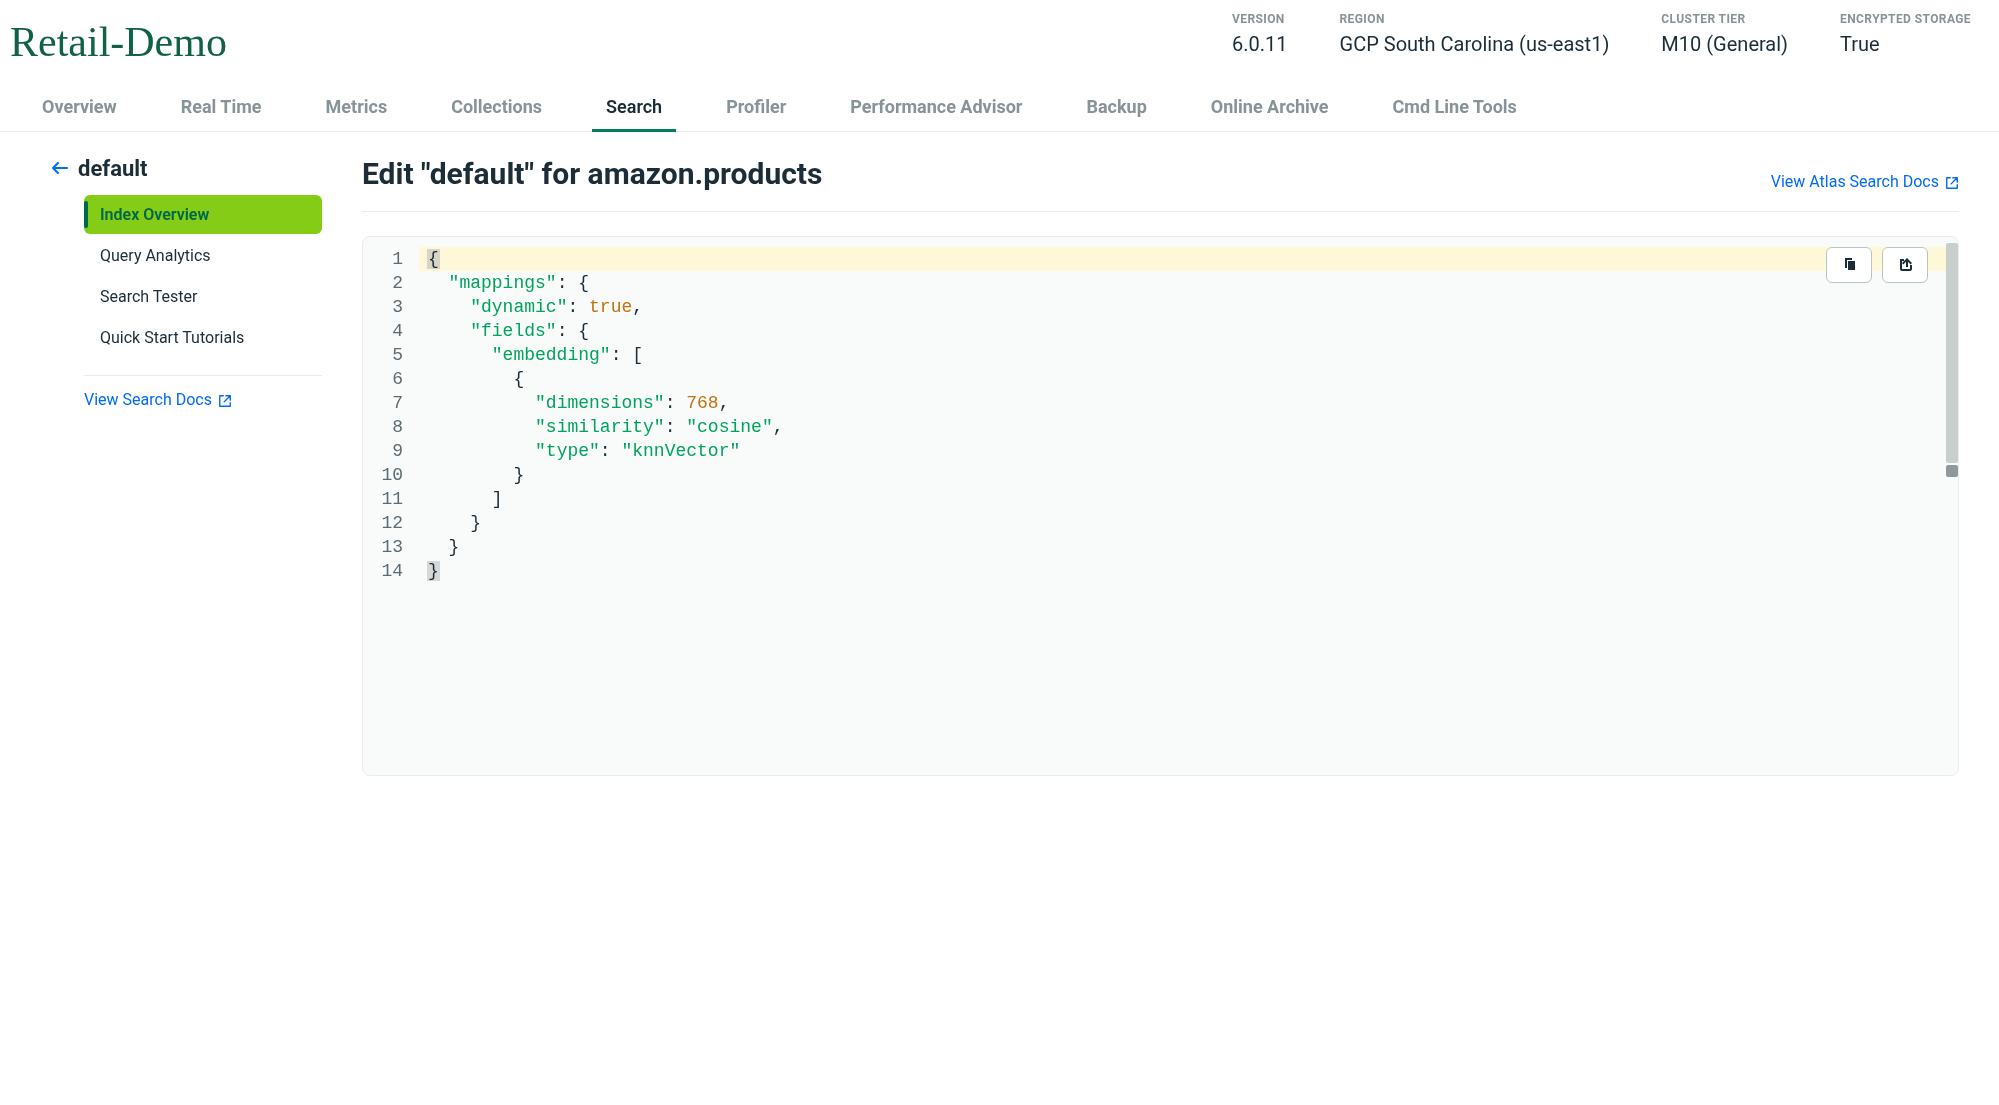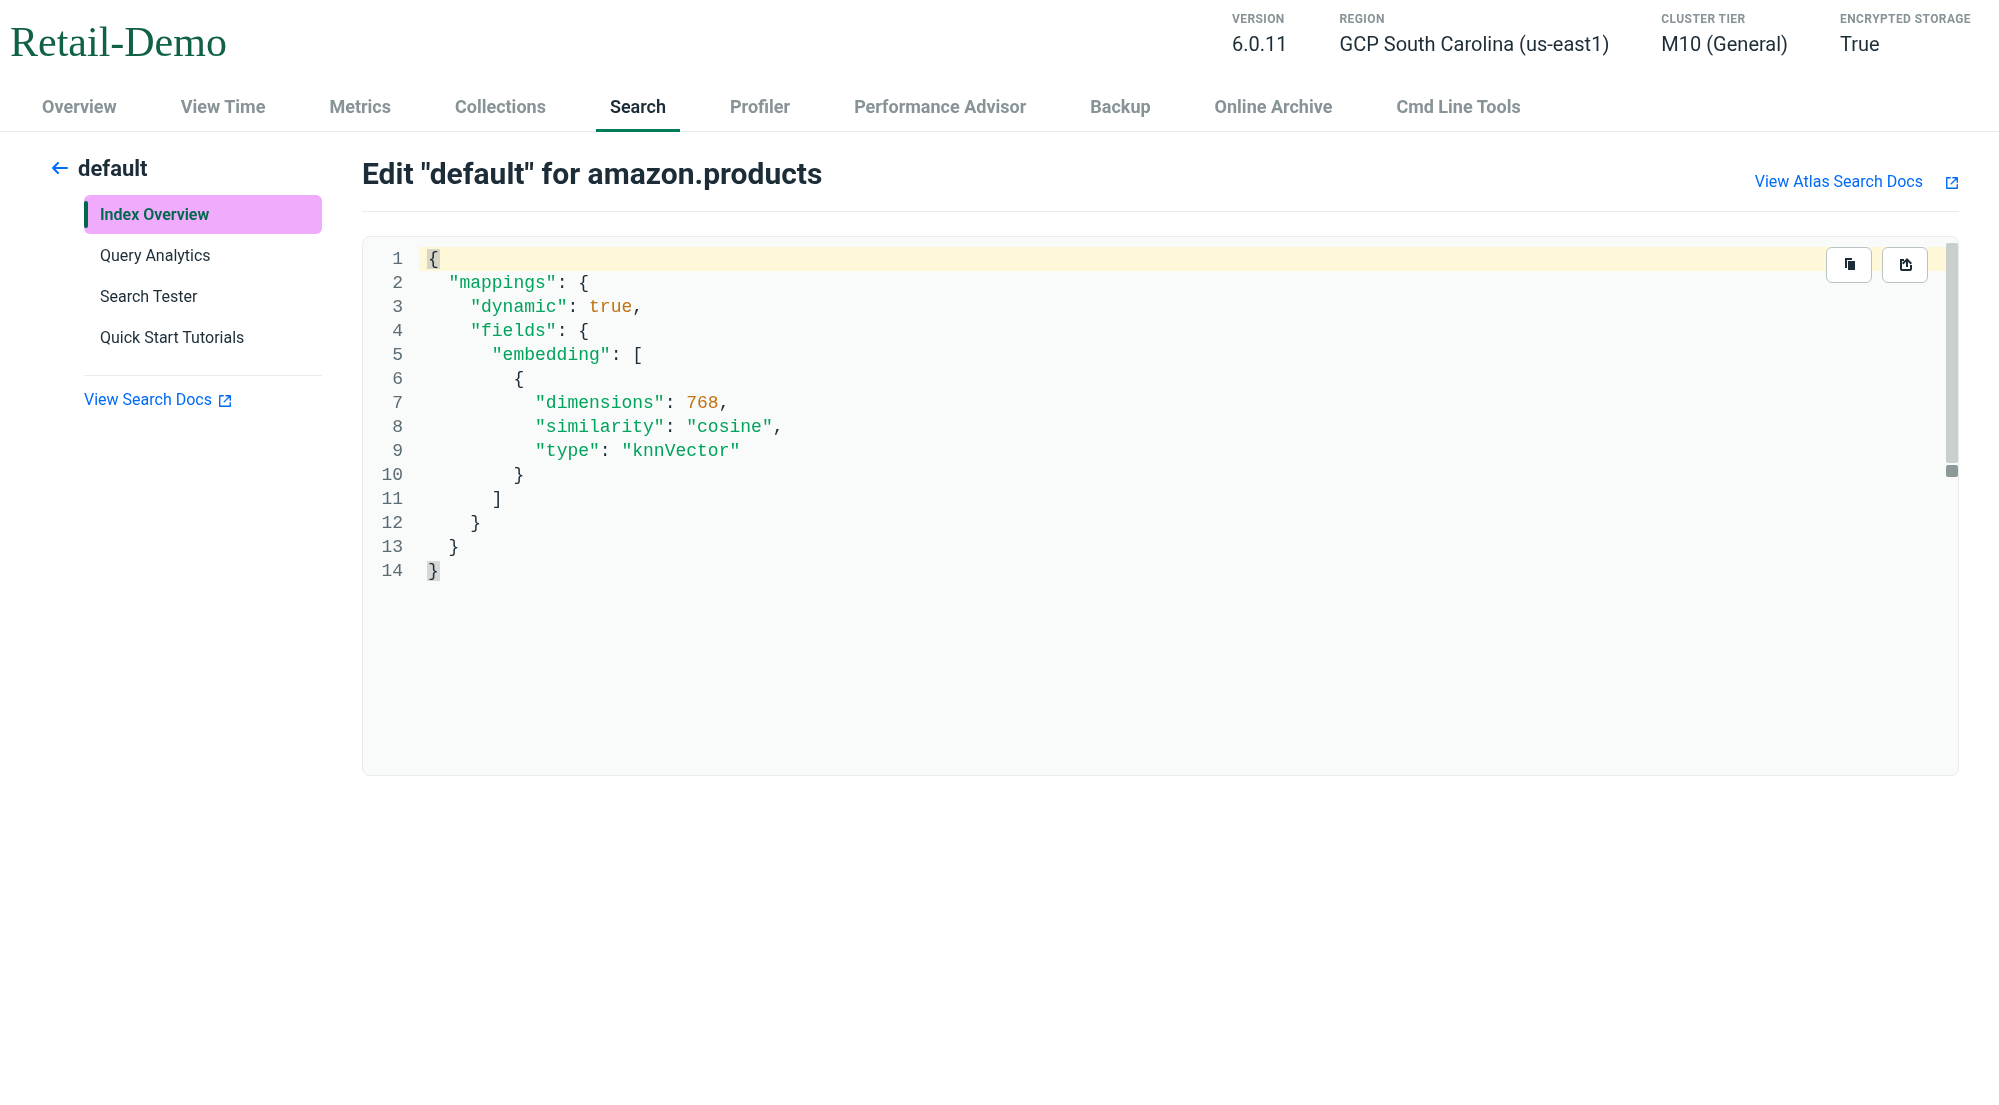--- a/index.html
+++ b/index.html
@@ -129,21 +129,21 @@
   }
   .side-item {
     padding: 10px 16px;
     font-size: 16px;
     color: var(--gray-900);
     cursor: pointer;
     border-radius: 6px;
     margin-bottom: 2px;
   }
   .side-item.active {
-    background: #f0abfc;
+    background: #84cc16;
     color: var(--green-mid);
     font-weight: 600;
     position: relative;
   }
   .side-item.active::before {
     content: "";
     position: absolute;
     left: 0; top: 6px; bottom: 6px;
     width: 4px;
     background: var(--green-mid);
@@ -184,21 +184,21 @@
     font-size: 30px;
     font-weight: 700;
     color: var(--gray-900);
   }
   .main-docs-link {
     color: var(--blue-link);
     font-size: 16px;
     cursor: pointer;
     display: inline-flex;
     align-items: center;
-    gap: 22px;
+    gap: 6px;
   }
 
   
   .editor-wrap {
     position: relative;
     background: var(--gray-100);
     border: 1px solid var(--border);
     border-radius: 8px;
     overflow: hidden;
     height: 540px;
@@ -304,21 +304,21 @@
     </div>
     <div class="meta-item">
       <span class="meta-label">ENCRYPTED STORAGE</span>
       <span class="meta-value">True</span>
     </div>
   </div>
 </div>
 
 <div class="tabs">
   <div class="tab">Overview</div>
-  <div class="tab">View Time</div>
+  <div class="tab">Real Time</div>
   <div class="tab">Metrics</div>
   <div class="tab">Collections</div>
   <div class="tab active">Search</div>
   <div class="tab">Profiler</div>
   <div class="tab">Performance Advisor</div>
   <div class="tab">Backup</div>
   <div class="tab">Online Archive</div>
   <div class="tab">Cmd Line Tools</div>
 </div>
 

